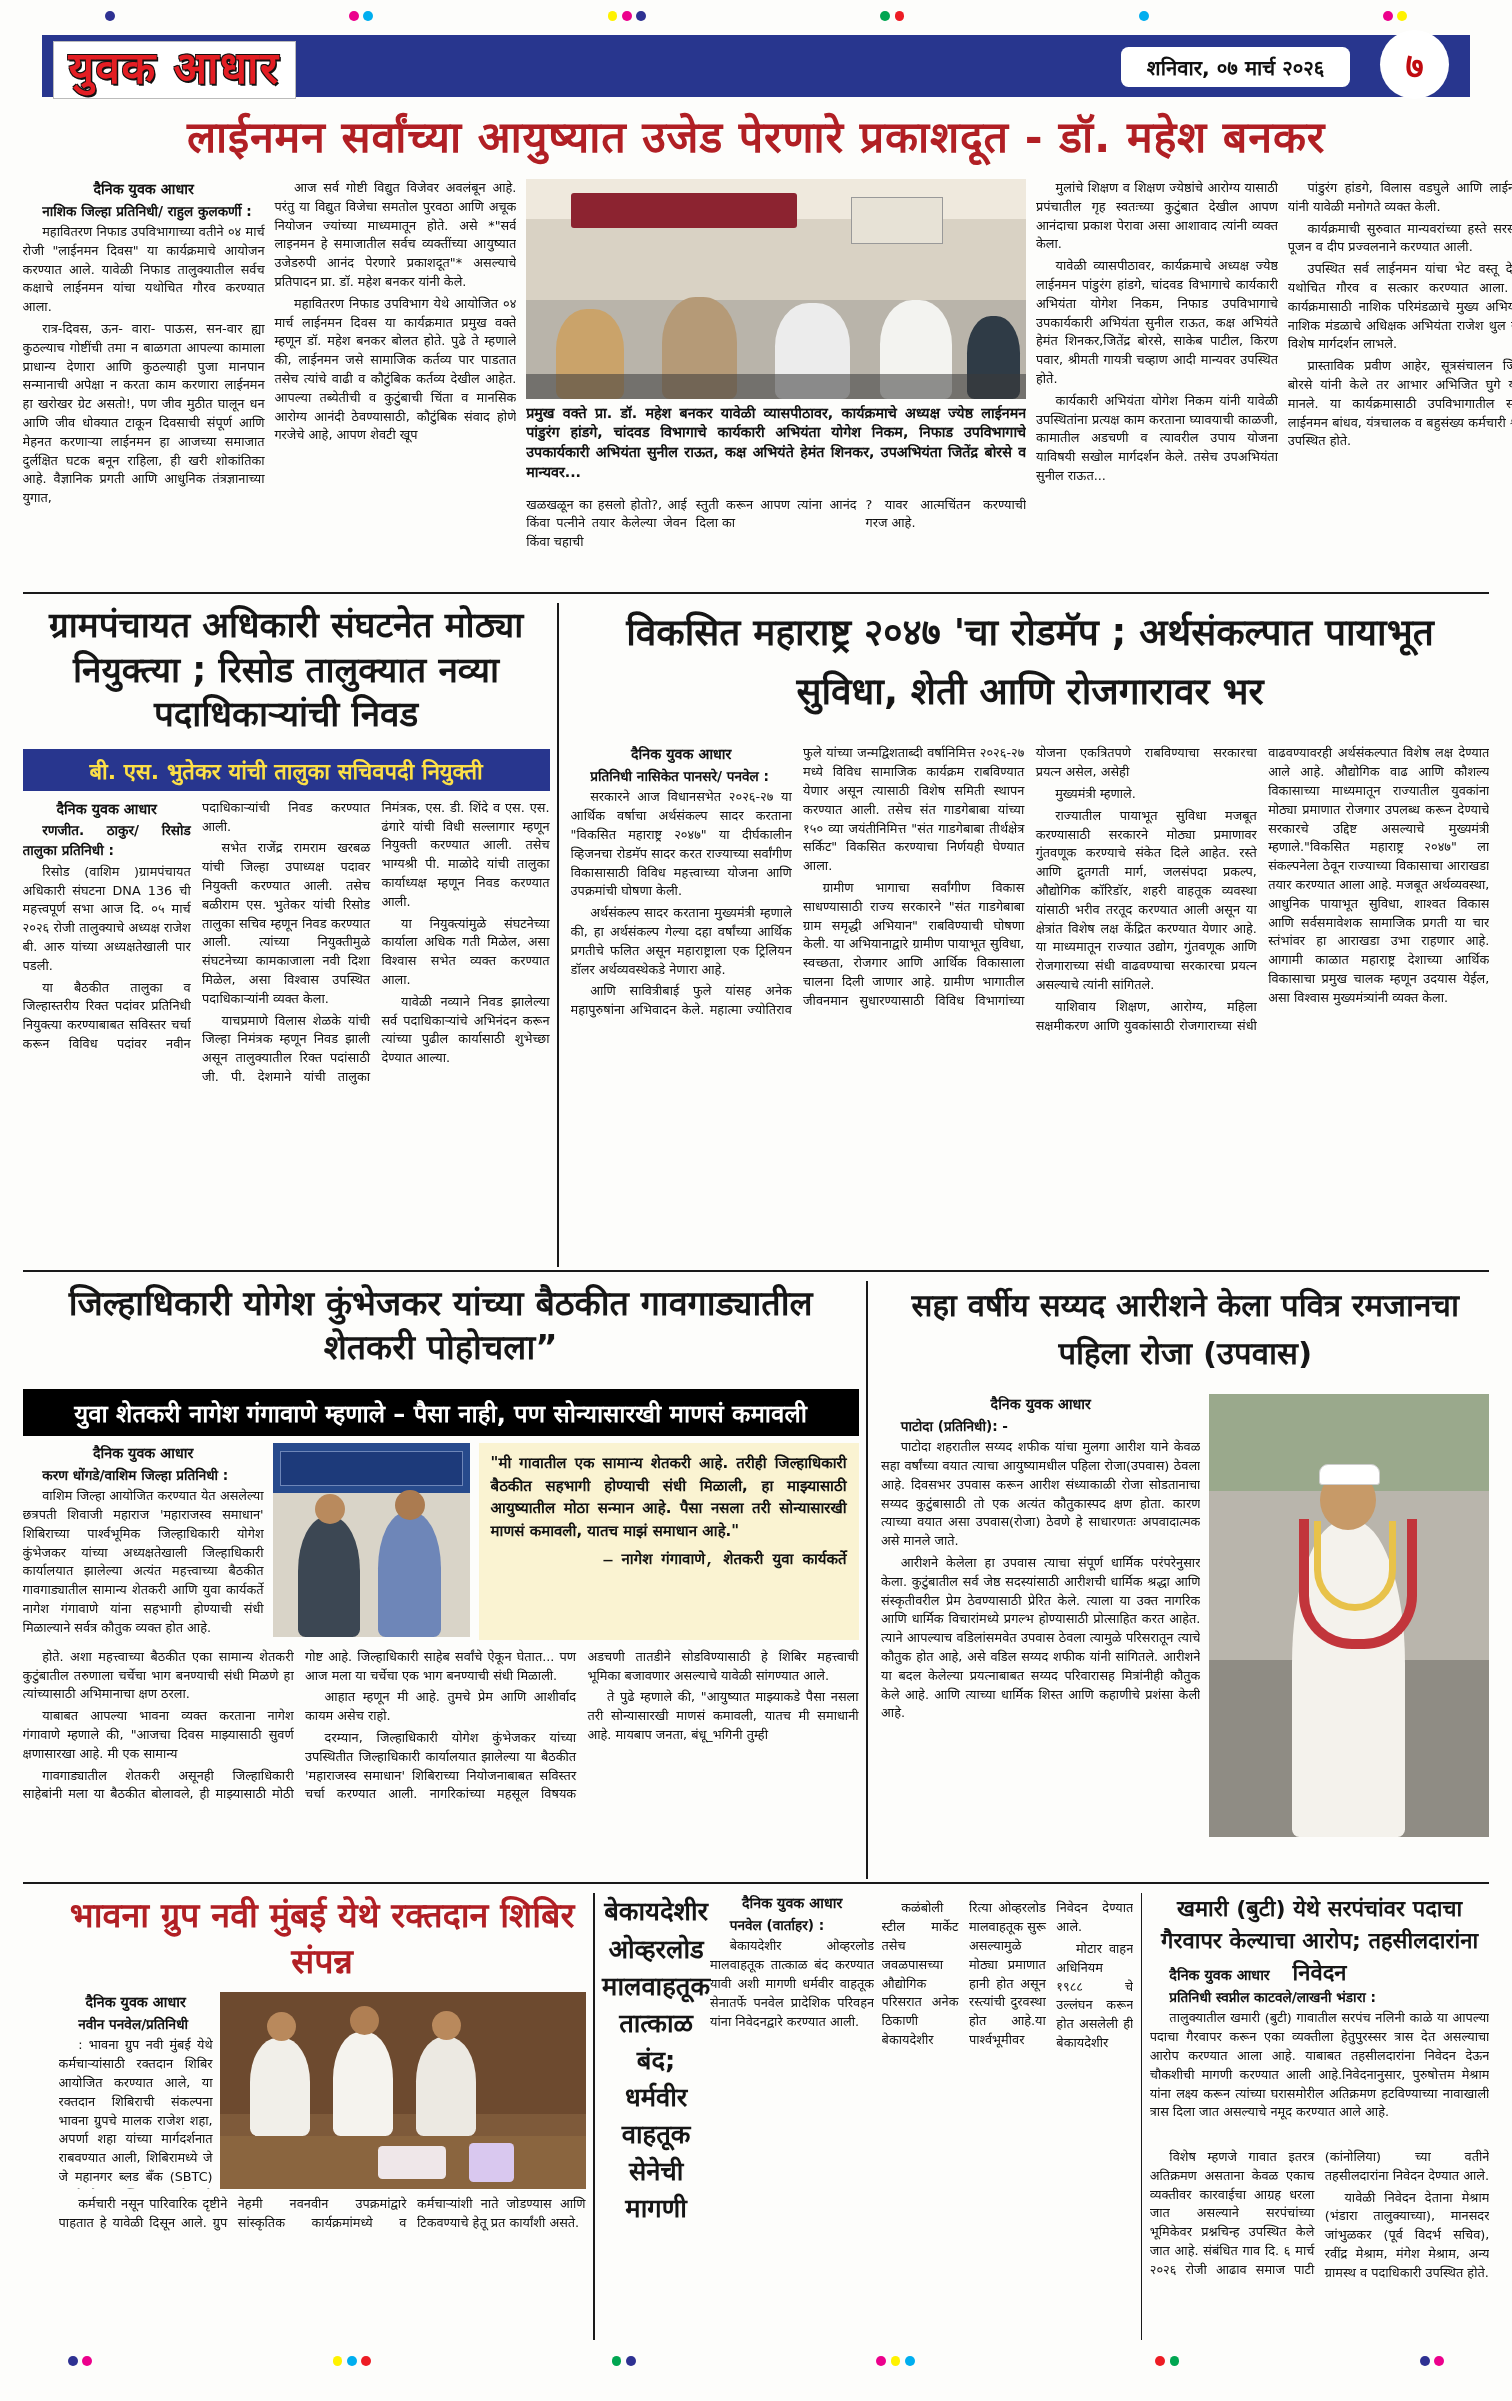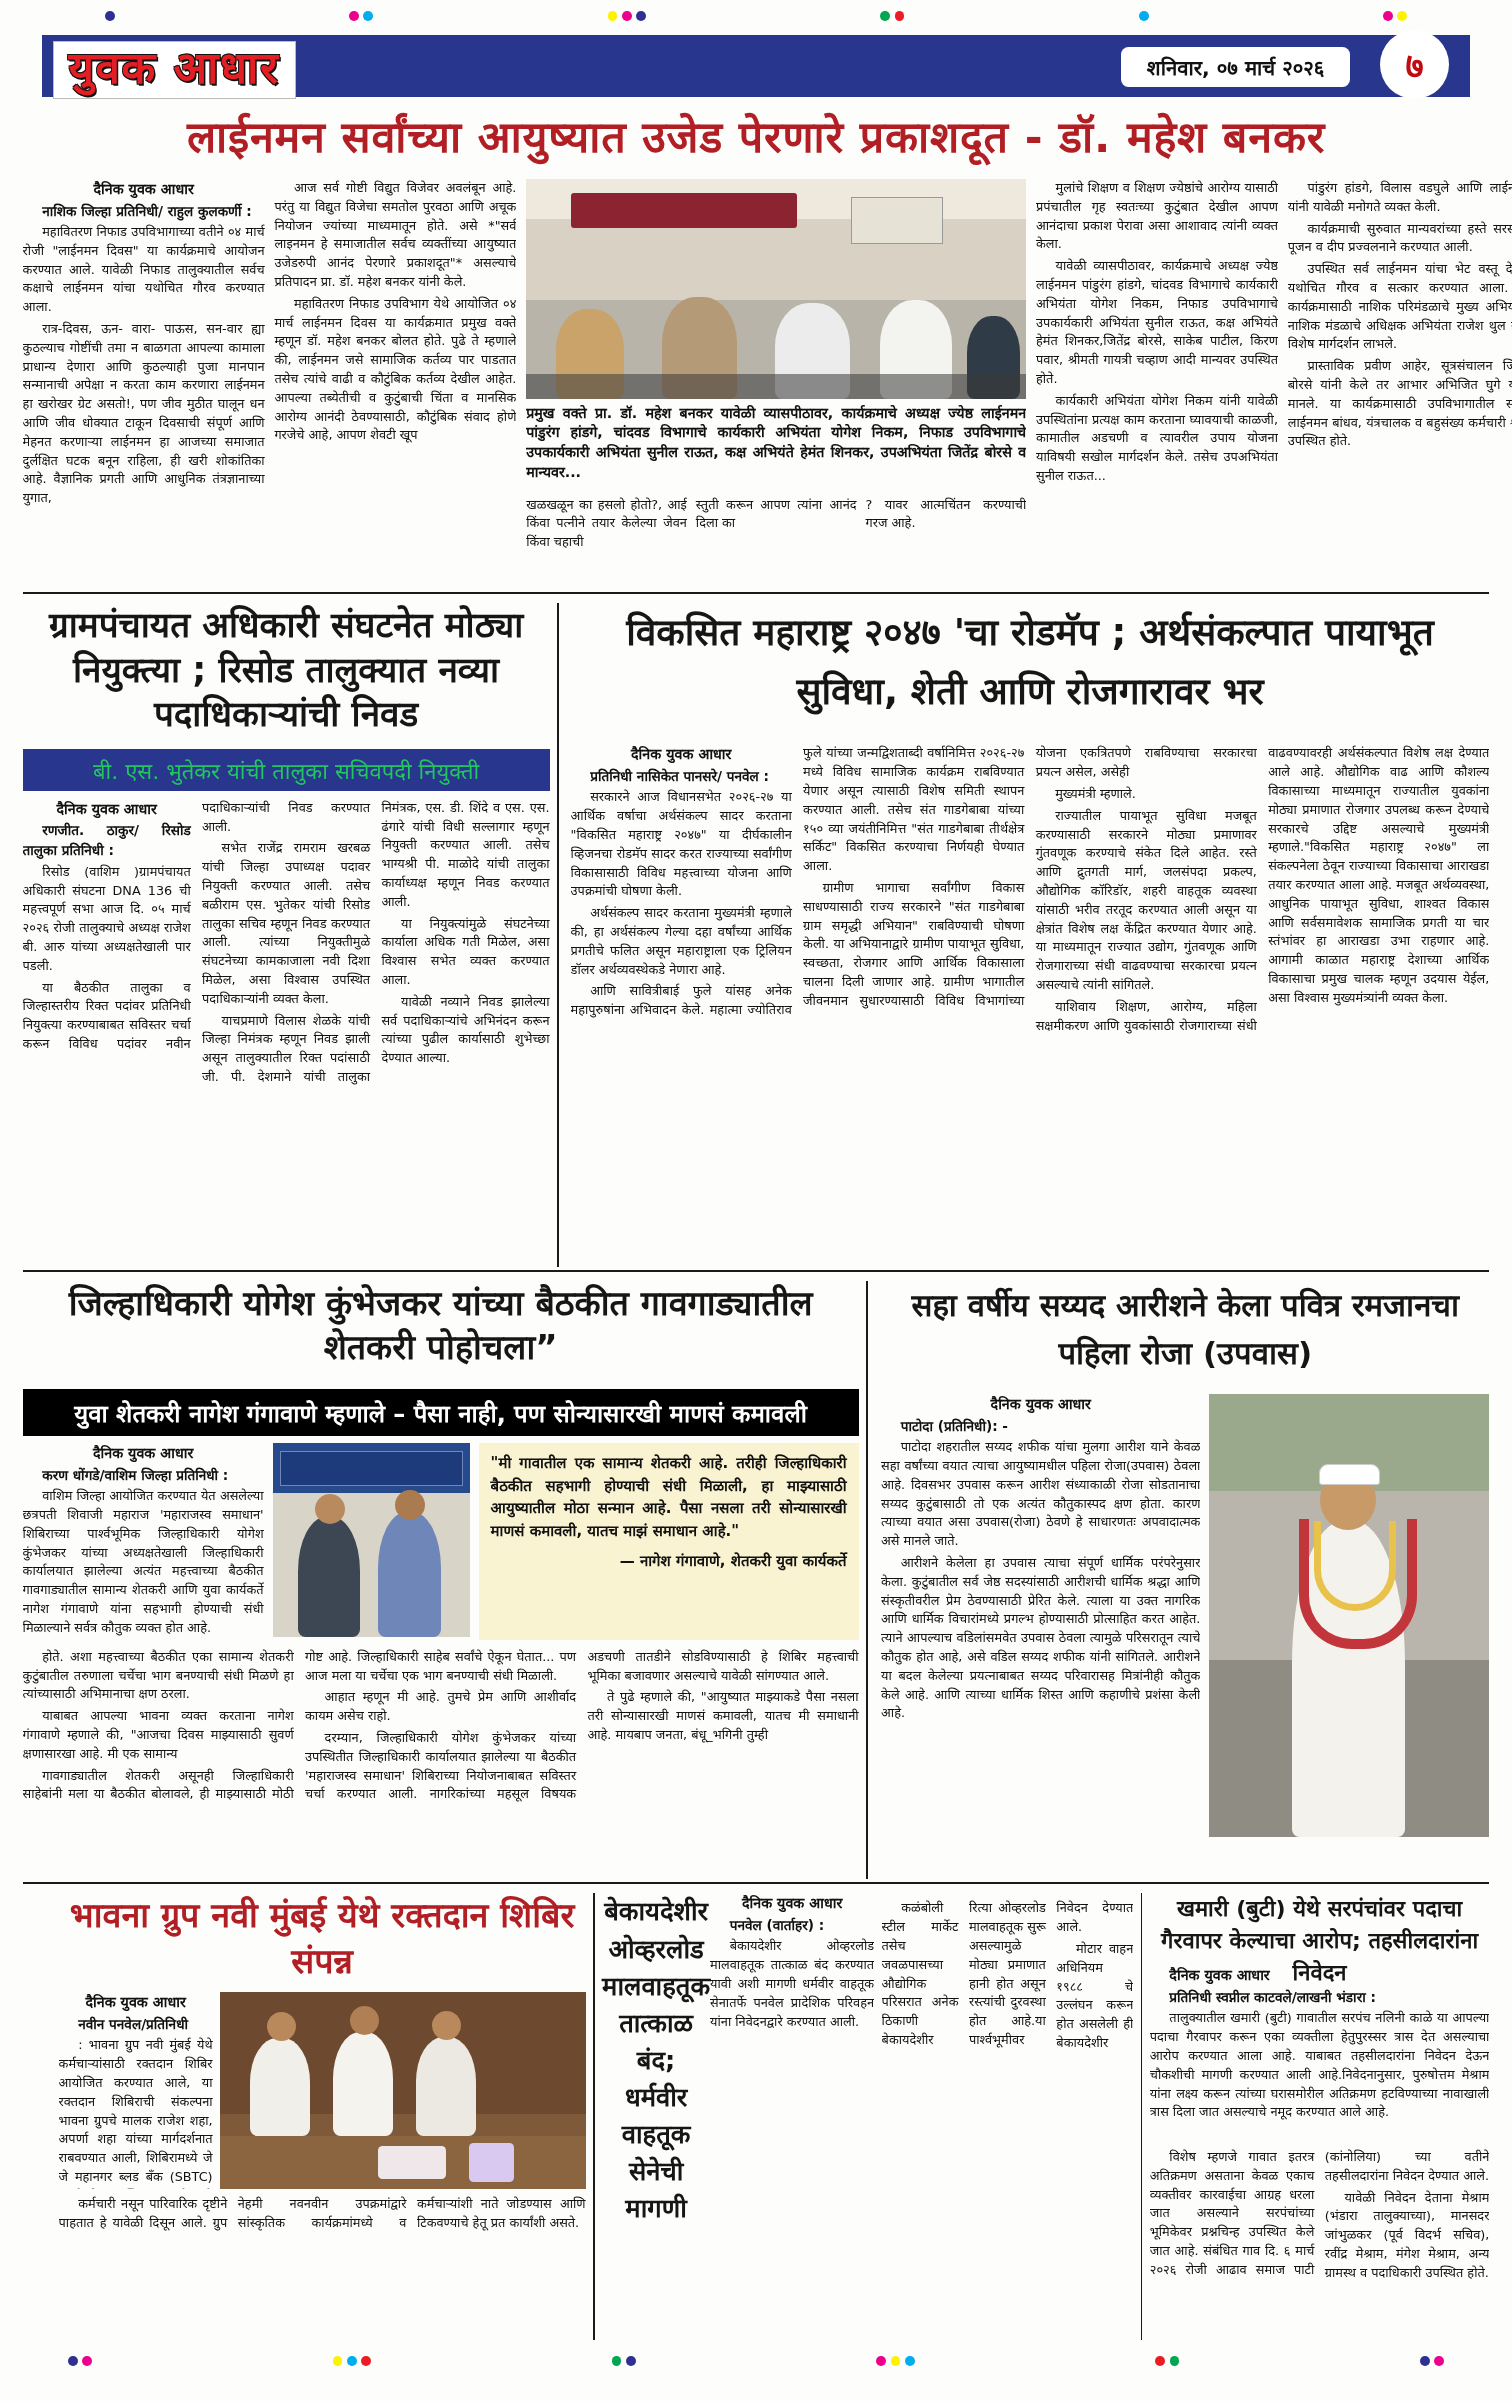--- a/index.html
+++ b/index.html
@@ -42,37 +42,37 @@
   .person{position:absolute;border-radius:45% 45% 7.5px 7.5px;}
   .head{position:absolute;border-radius:50%;}
   .banner{position:absolute;}
   
   .sec2{height:670px;display:flex;padding:6px 22.6px 0 22.6px;}
   .s2left{flex:0 0 527px;display:flex;flex-direction:column;}
   .s2right{flex:1;display:flex;flex-direction:column;padding-left:4.5px;}
   .h2black{font-weight:bold;color:#161616;text-align:center;}
   .s2left .h2black{font-size:35px;line-height:1.28;height:142px;}
   .s2right .h2black{font-size:37px;line-height:1.6;height:134px;}
-  .bluebar{background:#28368e;color:#22c55e;font-size:22px;font-weight:normal;text-align:center;
+  .bluebar{background:#28368e;color:#fde047;font-size:22px;font-weight:bold;text-align:center;
            padding:6px 0;margin:4.5px 0 7.5px 0;}
   .cols3{column-count:3;column-gap:11.3px;height:444px;}
   .cols4{column-count:4;column-gap:11.3px;height:497px;margin-top:7.5px;}
   
   .sec3{height:604px;display:flex;padding:6px 22.6px 0 22.6px;}
   .s3left{flex:0 0 836px;display:flex;flex-direction:column;}
   .s3right{flex:1;display:flex;flex-direction:column;padding-left:6px;}
   .s3left .h2black{font-size:34px;line-height:1.3;height:105px;}
   .s3right .h2black{font-size:31px;line-height:1.55;height:113px;}
   .redbar{background:#000000;color:#fff;font-size:24px;font-weight:bold;text-align:center;
           padding:6.8px 0;margin:3px 0 7.5px 0;}
   .s3row{display:flex;gap:9px;height:197px;}
   .s3bcol{flex:0 0 241px;overflow:hidden;}
   .quote{flex:1;background:#faf3d2;padding:9px 12px;font-size:15px;font-weight:600;line-height:1.5;
          text-align:justify;overflow:hidden;}
-  .quote .attr{text-align:right;font-weight:bold;margin-top:7.5px;}
+  .quote .attr{text-align:right;font-weight:bold;margin-top:7.5px;font-family:Liberation Mono, monospace;}
   .s3bottom{column-count:3;column-gap:11.3px;height:226px;margin-top:7.5px;}
   .s3rrow{display:flex;gap:9px;flex:1;}
   .s3rtext{flex:1;overflow:hidden;}
   
   .sec4{height:453px;display:flex;padding:6px 22.6px 0 22.6px;margin-left:36px;}
   .s4a{flex:0 0 527px;display:flex;flex-direction:column;}
   .s4b{flex:0 0 493px;display:flex;flex-direction:row;}
   .s4c{flex:1;display:flex;flex-direction:column;}
   .h4red{font-size:34px;font-weight:bold;color:#b11f24;text-align:center;line-height:1.35;height:99px;}
   .s4b .h2black{font-size:25.6px;line-height:1.45;height:80px;}

